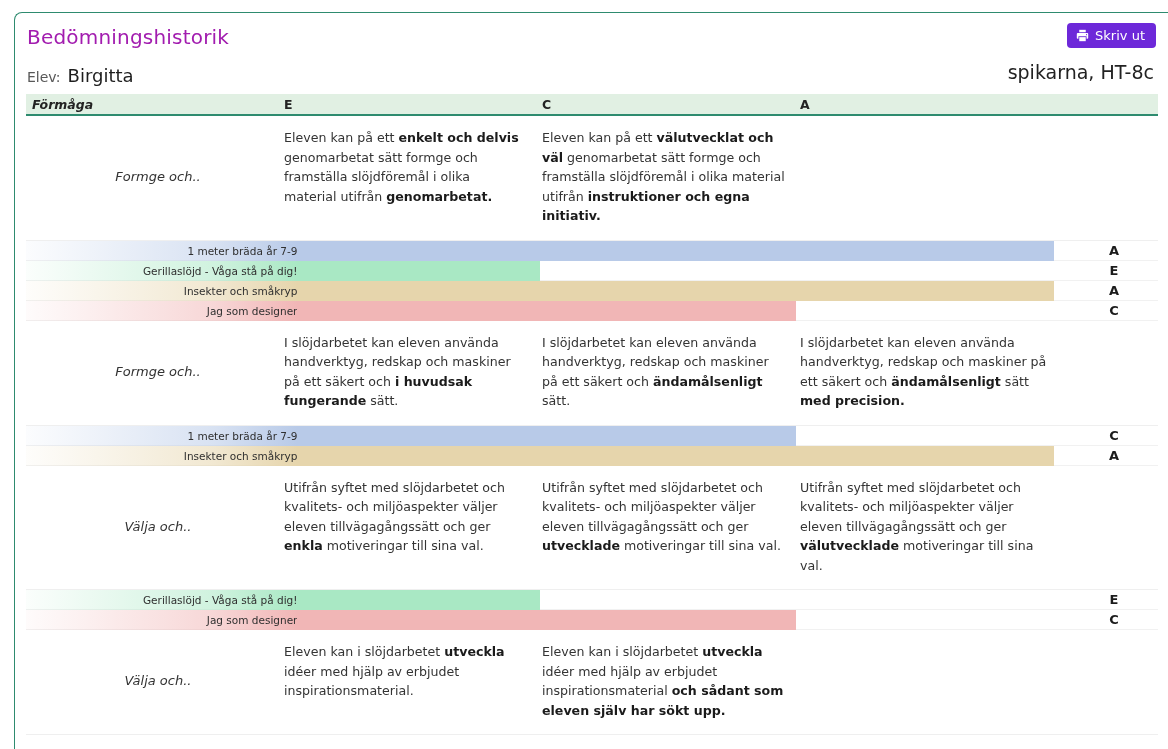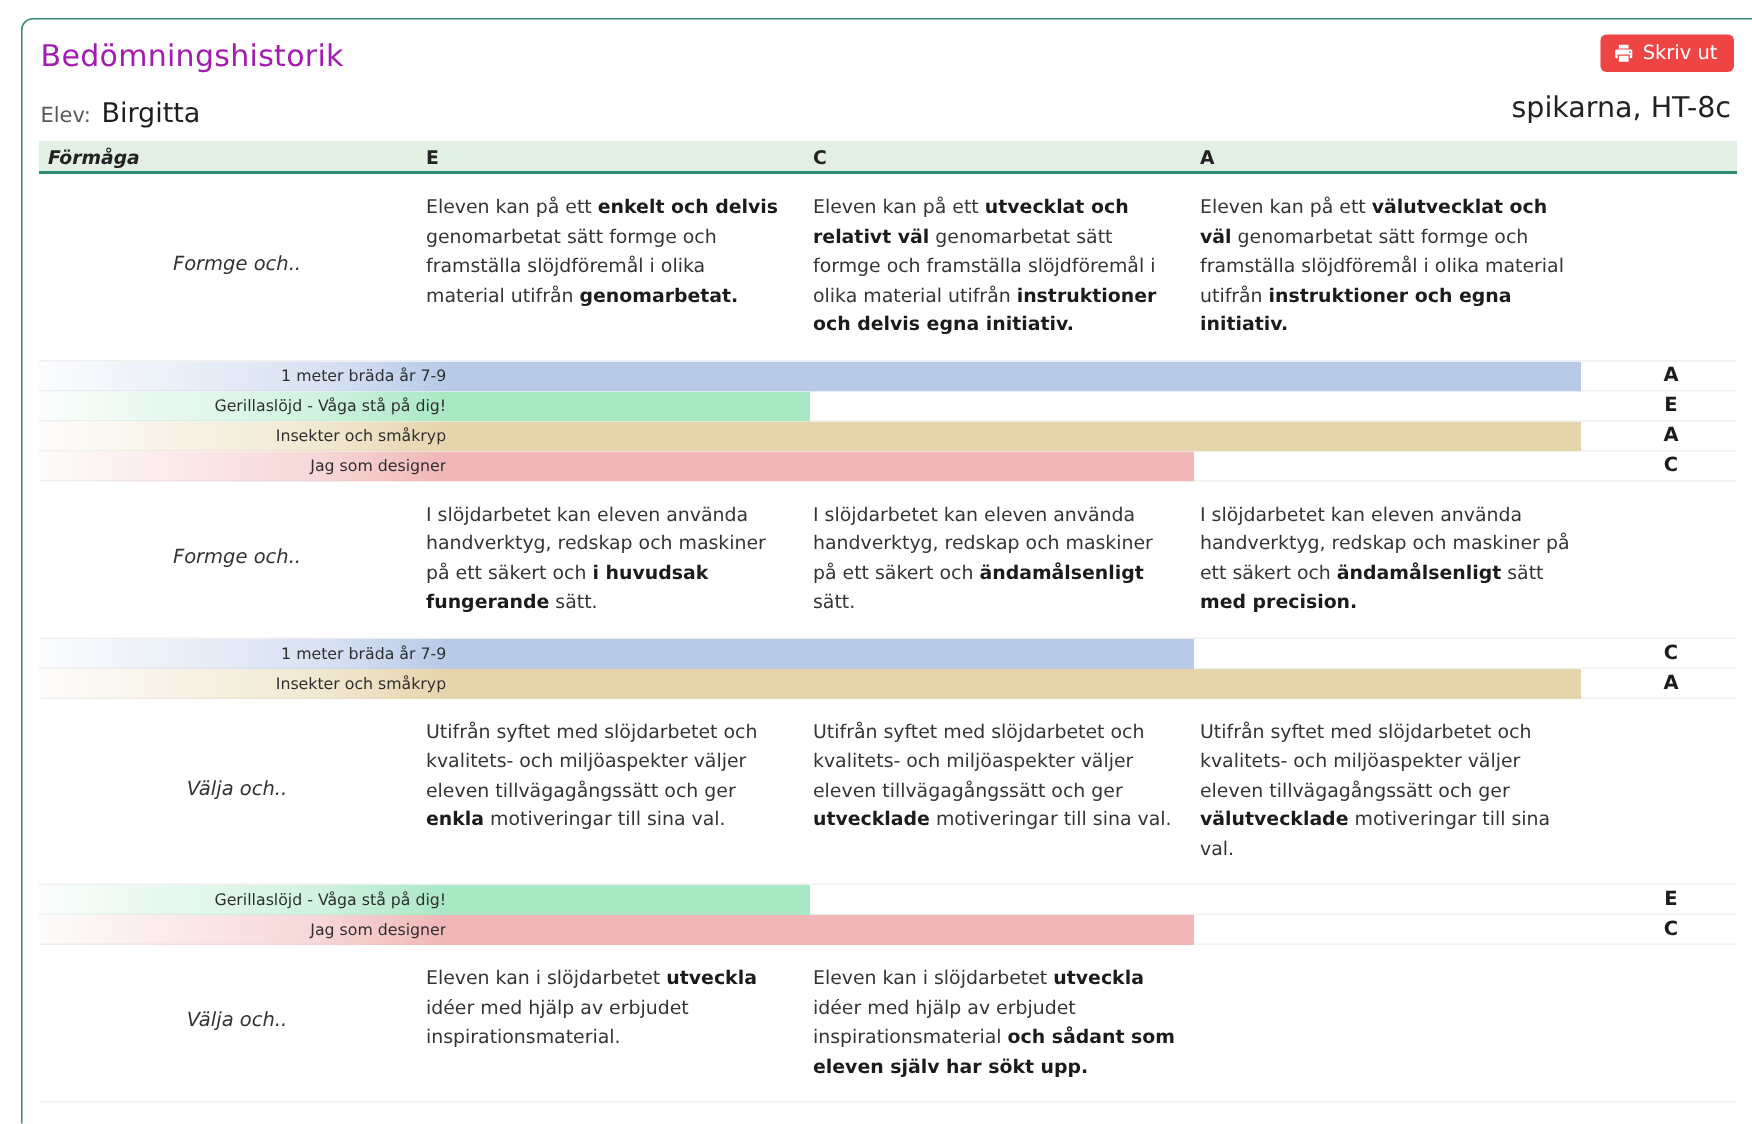--- a/index.html
+++ b/index.html
@@ -65,21 +65,21 @@
     display: inline-flex; align-items: center; gap: 6px;
     border: none; border-radius: 4px;
     color: #fff;
     font-family: "DejaVu Sans", sans-serif;
     font-size: 13px;
     padding: 6px 11px 6px 9px;
     cursor: pointer;
     white-space: nowrap;
     line-height: 1;
   }
-  .btn-print { background: #ef4444; }
+  .btn-print { background: #6d28d9; }
   .btn-back  { background: #f0a63c; }
   .btn svg { display: block; }
 
   .classname {
     position: absolute;
     right: 14px; top: 48px;
     font-family: "DejaVu Sans", sans-serif;
     font-size: 19px;
     color: #222;
     white-space: nowrap;
@@ -203,21 +203,20 @@
           <div class="th c-ability">Förmåga</div>
           <div class="th c-e">E</div>
           <div class="th c-c">C</div>
           <div class="th c-a">A</div>
           <div class="th c-grade"></div>
         </div>
         <div id="body-slot">
             <div class="crit-row">
               <div class="cell c-ability ability-cell">Formge och..</div>
               <div class="cell c-e"><span>Eleven kan på ett </span><b>enkelt och delvis</b><span> genomarbetat sätt formge och framställa slöjdföremål i olika material utifrån </span><b>genomarbetat.</b></div>
-              <div class="cell c-c"><span>Eleven kan på ett </span><b>utvecklat och relativt väl</b><span> genomarbetat sätt formge och framställa slöjdföremål i olika material utifrån </span><b>instruktioner och delvis egna initiativ.</b></div>
               <div class="cell c-a"><span>Eleven kan på ett </span><b>välutvecklat och väl</b><span> genomarbetat sätt formge och framställa slöjdföremål i olika material utifrån </span><b>instruktioner och egna initiativ.</b></div>
               <div class="cell c-grade"></div>
             </div>
             <div class="bar-group">
               <div class="bar-row">
                 <div class="bar-track">
                   <div class="bar-fill" style="width: 98.5%; background: linear-gradient(to right, rgba(184, 202, 232, 0.05) 0%, rgba(184, 202, 232, 0.55) 18.2741%, rgb(184, 202, 232) 26.3959%, rgb(184, 202, 232) 100%);"></div>
                   <div class="bar-label" style="left: 0px; width: 26%; text-align: right; overflow: hidden;">1 meter bräda år 7-9</div>
                 </div>
                 <div class="bar-grade">A</div>

